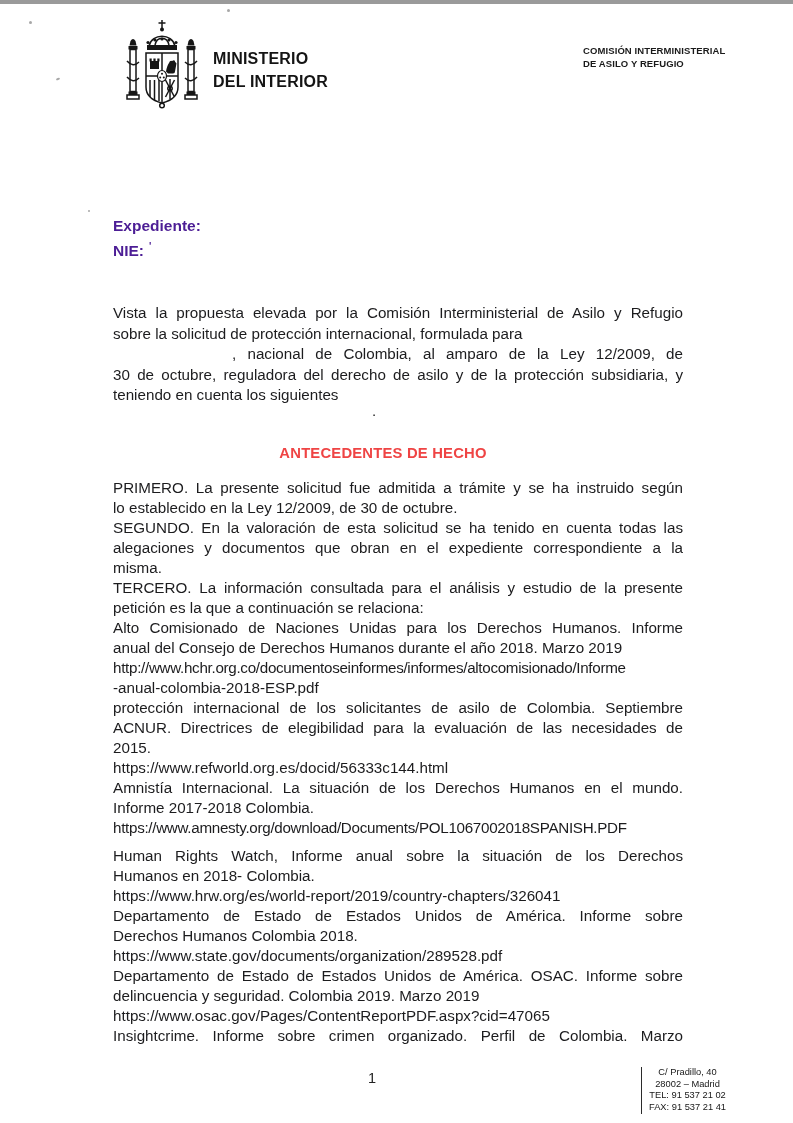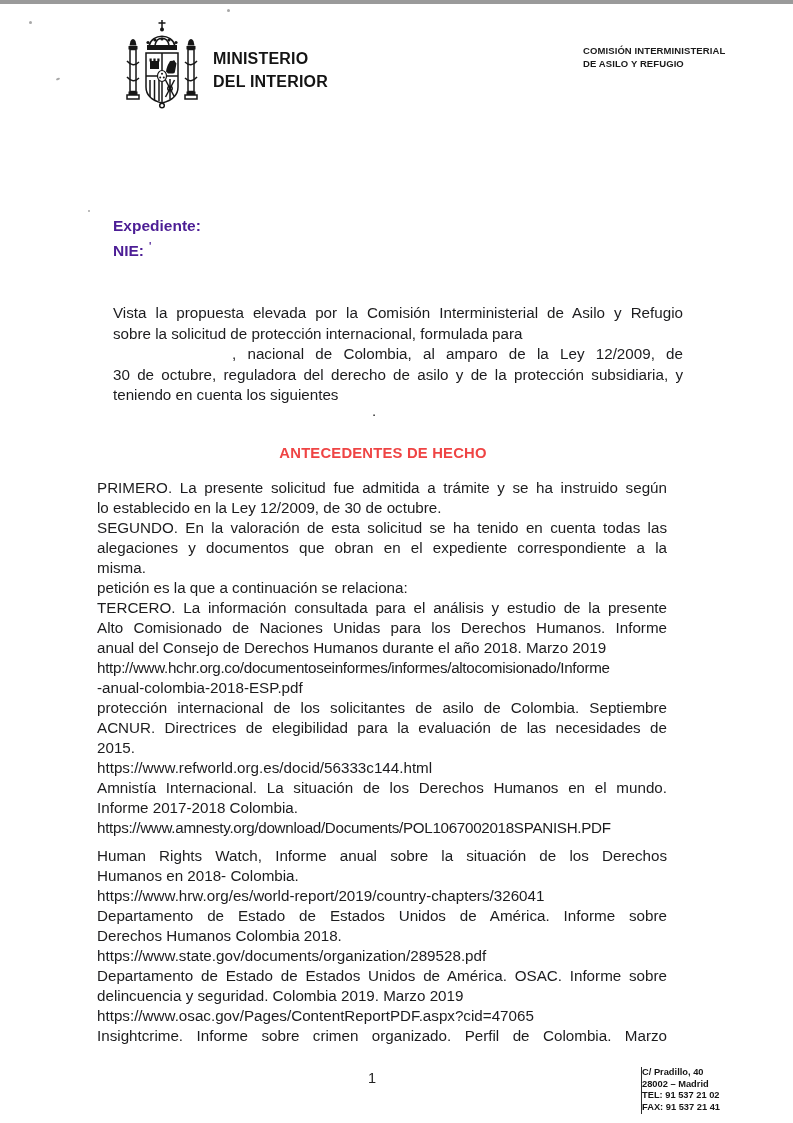--- a/index.html
+++ b/index.html
@@ -37,28 +37,28 @@
   .intro { position:absolute; left:113px; top:300px; width:570px; }
   .intro .line { height:20.5px; }
 
   .stray { position:absolute; left:372px; top:398px; font-size:15px; height:14px; color:#222; }
 
   .heading {
     position:absolute; left:99px; top:441px; width:568px; text-align:center;
     font-size:14.8px; font-weight:bold; letter-spacing:.2px; color:#ef4444;
   }
 
-  .bodytext { position:absolute; left:97px; top:475px; width:570px; }
+  .bodytext { position:absolute; left:113px; top:475px; width:570px; }
 
   
   .pagenum { position:absolute; left:352px; top:1066px; width:40px; text-align:center; font-size:14.5px; color:#222; }
   .address {
     position:absolute; left:641px; top:1063px;
-    border-left:1.5px solid #2b2b2b; 
-    font-size:9.3px; font-weight:bold; line-height:11.7px; color:#161616; white-space:nowrap;
+    border-left:1.5px solid #2b2b2b; padding-left:7px;
+    font-size:9.3px; font-weight:normal; line-height:11.7px; color:#161616; white-space:nowrap;text-align:center;
   }
 
   
   .speck { position:absolute; background:#8a8a8a; border-radius:50%; opacity:.75; }
   .s1 { left:29px;  top:17px;  width:3px; height:3px; }
   .s2 { left:56px;  top:74px;  width:4px; height:2px; transform:rotate(-20deg); }
   .s3 { left:227px; top:5px;   width:3px; height:3px; }
   .s4 { left:88px;  top:206px; width:2px; height:2px; }
 
   svg .ln { stroke:#161616; fill:none; stroke-width:1.5; }
@@ -158,22 +158,22 @@
   <div class="stray">.</div>
 
   <div class="heading">ANTECEDENTES DE HECHO</div>
 
   <div class="bodytext">
     <div class="line just">PRIMERO. La presente solicitud fue admitida a trámite y se ha instruido según</div>
       <div class="line">lo establecido en la Ley 12/2009, de 30 de octubre.</div>
       <div class="line just">SEGUNDO. En la valoración de esta solicitud se ha tenido en cuenta todas las</div>
       <div class="line just">alegaciones y documentos que obran en el expediente correspondiente a la</div>
       <div class="line">misma.</div>
+      <div class="line just">TERCERO. La información consultada para el análisis y estudio de la presente</div>
       <div class="line">petición es la que a continuación se relaciona:</div>
-      <div class="line just">TERCERO. La información consultada para el análisis y estudio de la presente</div>
       <div class="line just">Alto Comisionado de Naciones Unidas para los Derechos Humanos. Informe</div>
       <div class="line">anual del Consejo de Derechos Humanos durante el año 2018. Marzo 2019</div>
       <div class="line fit">http://www.hchr.org.co/documentoseinformes/informes/altocomisionado/Informe</div>
       <div class="line">-anual-colombia-2018-ESP.pdf</div>
       <div class="line just">protección internacional de los solicitantes de asilo de Colombia. Septiembre</div>
       <div class="line just">ACNUR. Directrices de elegibilidad para la evaluación de las necesidades de</div>
       <div class="line">2015.</div>
       <div class="line">https://www.refworld.org.es/docid/56333c144.html</div>
       <div class="line just">Amnistía Internacional. La situación de los Derechos Humanos en el mundo.</div>
       <div class="line">Informe 2017-2018 Colombia.</div>

